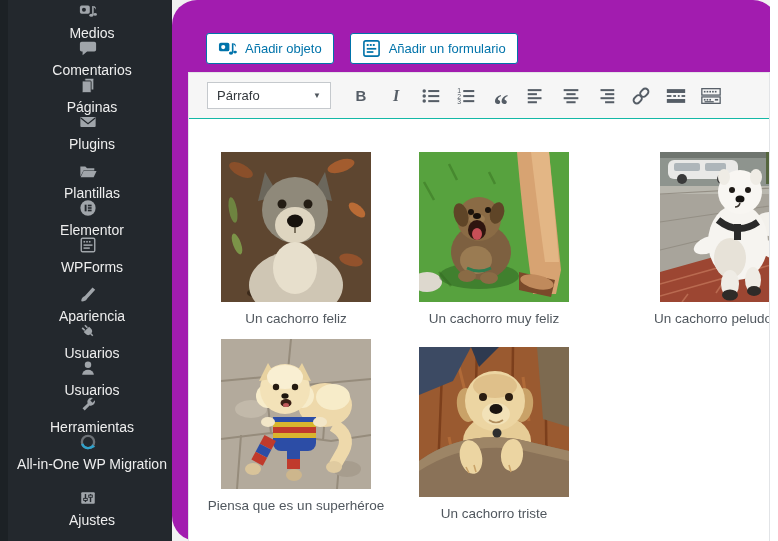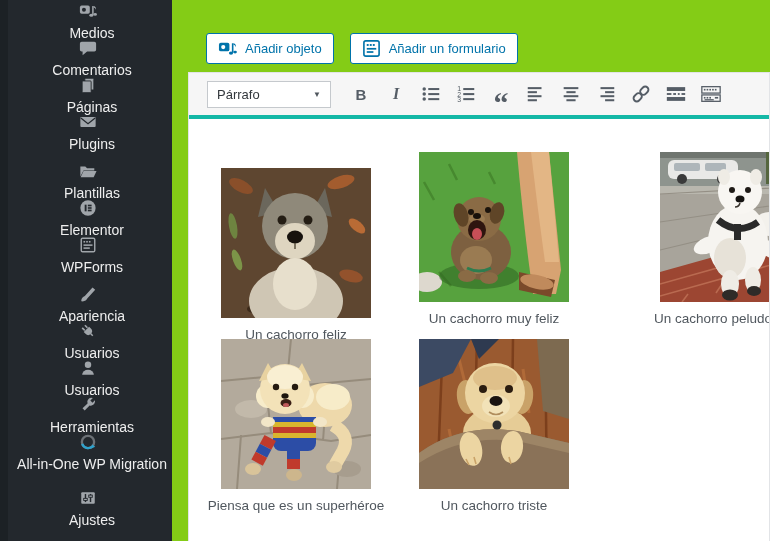--- a/index.html
+++ b/index.html
@@ -10,29 +10,29 @@
   .sidebar { position: absolute; left: 0; top: 0; width: 172px; height: 541px; background: #23282d; z-index: 2; padding-top: 1px; }
   .sidebar-edge { position: absolute; left: 0; top: 0; width: 8px; height: 100%; background: #1c2125; }
   .menu-item { position: relative; display: flex; align-items: center; height: 37px; padding-left: 12px; color: #eeeeee; font-size: 14px; cursor: pointer; flex-direction: column; }
   .menu-item.tall { height: 56px; }
   .ico { width: 20px; height: 20px; margin-right: 9px; flex: none; color: #a0a5aa; display: flex; align-items: center; justify-content: center; }
   .ico svg { display: block; }
   .ml { line-height: 25px; }
   .menu-gap { height: 12px; }
 
   
-  .content { position: absolute; left: 172px; top: 0; right: 0; bottom: 0; background: #84cc16; }
+  .content { position: absolute; left: 172px; top: 0; right: 0; bottom: 0; background: #a21caf; border-radius: 25px; }
 
   .media-buttons { position: absolute; left: 34px; top: 33px; display: flex; gap: 16px; z-index: 1; }
   .mb-btn { display: flex; align-items: center; gap: 8px; height: 31px; padding: 0 11px; background: #ffffff; border: 1px solid #0073aa; border-radius: 3px; color: #0073aa; font-size: 13px; font-family: inherit; cursor: pointer; }
   .bico { width: 19px; height: 19px; color: #0073aa; }
   .bico svg { display: block; }
 
   .editor { position: absolute; left: 16px; top: 72px; right: 8px; bottom: 0; background: #fff; border: 1px solid #e2e4e7; border-bottom: none; display: flex; flex-direction: column; }
-  .mce-toolbar { height: 46px; flex: none; background: #f6f6f6; border-bottom: 4px solid #14b8a6; display: flex; align-items: center; padding: 0 10px 0 18px; }
+  .mce-toolbar { height: 46px; flex: none; background: #f6f6f6; border-bottom: 1px solid #14b8a6; display: flex; align-items: center; padding: 0 10px 0 18px; }
   .format-select { width: 124px; height: 27px; background: #fff; border: 1px solid #c5c9cd; display: flex; align-items: center; justify-content: space-between; padding: 0 9px; font-size: 13px; color: #32373c; cursor: pointer; }
   .caret { font-size: 8px; color: #50575e; }
   .tb { width: 26px; height: 26px; display: flex; align-items: center; justify-content: center; background: transparent; border: none; color: #555d66; margin-left: 9px; cursor: pointer; }
   .format-select + .tb { margin-left: 17px; }
   .tb svg { display: block; }
   .glyph-b { font-weight: bold; font-size: 15px; font-family: "Liberation Sans", sans-serif; }
   .glyph-i { font-style: italic; font-weight: bold; font-size: 16px; font-family: "Liberation Serif", serif; }
   .glyph-q { font-family: "Liberation Serif", serif; font-weight: bold; font-size: 30px; line-height: 0; position: relative; top: 9px; }
 
   .editor-body { position: relative; flex: 1; background: #fff; overflow: hidden; }
@@ -336,21 +336,21 @@
                 <rect x="10.2" y="15.2" width="1.8" height="1.8"></rect>
                 <rect x="5" y="17.6" width="10" height="1.4"></rect>
                 <rect x="16.2" y="15.2" width="3.6" height="1.8"></rect>
               </g>
             </svg>
         </button>
       </div>
 
       <div class="editor-body">
 
-        <figure class="fig" style="left:32px; top:49px;">
+        <figure class="fig" style="left:32px; top:33px;">
           <div class="ph">
             <svg viewBox="0 0 150 150">
               <rect width="150" height="150" fill="#5e4630"></rect>
               <ellipse cx="20" cy="18" rx="13" ry="6" fill="#8a4f2a" transform="rotate(28 20 18)"></ellipse>
               <ellipse cx="120" cy="14" rx="14" ry="6" fill="#a35c2e" transform="rotate(-18 120 14)"></ellipse>
               <ellipse cx="136" cy="58" rx="10" ry="5" fill="#b96b35" transform="rotate(40 136 58)"></ellipse>
               <ellipse cx="12" cy="58" rx="13" ry="4" fill="#6e8440" transform="rotate(80 12 58)"></ellipse>
               <ellipse cx="16" cy="92" rx="11" ry="4" fill="#7c9448" transform="rotate(70 16 92)"></ellipse>
               <ellipse cx="130" cy="108" rx="12" ry="6" fill="#93522c" transform="rotate(15 130 108)"></ellipse>
               <ellipse cx="38" cy="141" rx="12" ry="5" fill="#3c2a1a"></ellipse>
@@ -485,21 +485,21 @@
               <ellipse cx="64" cy="57" rx="3.6" ry="2.8" fill="#1c140c"></ellipse>
               <ellipse cx="65" cy="64" rx="5.5" ry="4" fill="#3a1f14"></ellipse>
               <ellipse cx="65" cy="66" rx="3" ry="2" fill="#c05a5a"></ellipse>
             </svg>
           </div>
           <figcaption>
               <span>Piensa que es un superhéroe</span>
             </figcaption>
         </figure>
 
-        <figure class="fig" style="left:230px; top:220px;">
+        <figure class="fig" style="left:230px; top:228px;">
           <div class="ph">
             <svg viewBox="0 0 150 150">
               <rect width="150" height="150" fill="#9a5a30"></rect>
               <path d="M24 0l-6 150M58 0l-4 150M94 0l-2 150M126 0l2 150" stroke="#7c3f1c" stroke-width="2.5" fill="none"></path>
               <path d="M40 20l10 40M104 30l6 44M30 90l8 40" stroke="#b06a38" stroke-width="3" fill="none"></path>
               <polygon points="0,0 52,0 34,34 0,48" fill="#3c4a63"></polygon>
               <polygon points="52,0 80,0 60,20" fill="#2e3a50"></polygon>
               <polygon points="118,0 150,0 150,80 124,72" fill="#7d6a50"></polygon>
               <ellipse cx="78" cy="94" rx="34" ry="26" fill="#e6cc96"></ellipse>
               <path d="M0 114q42-30 98-22l52 12v46H0z" fill="#8a7258"></path>

